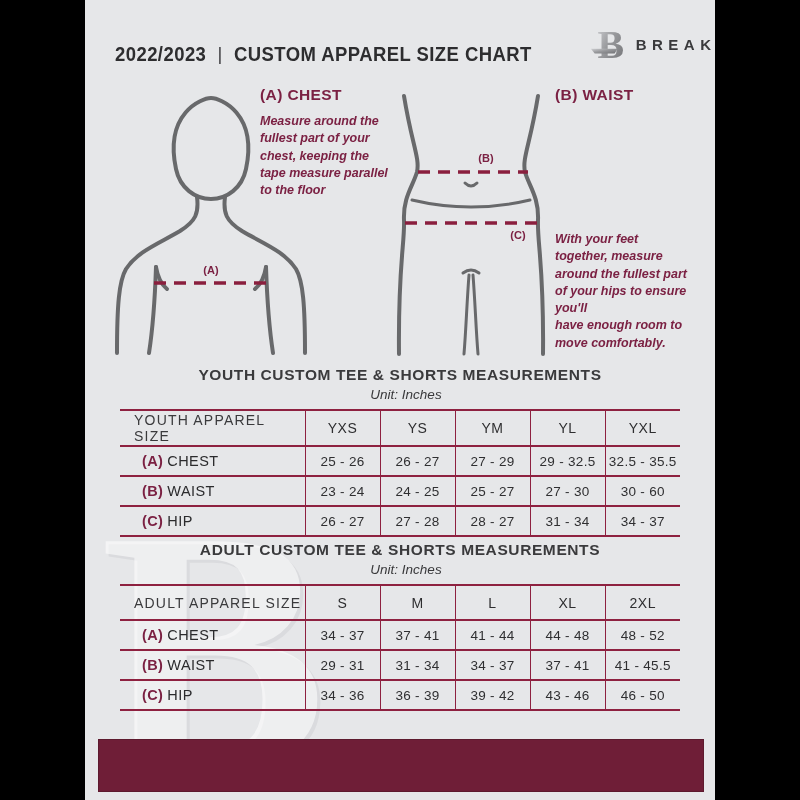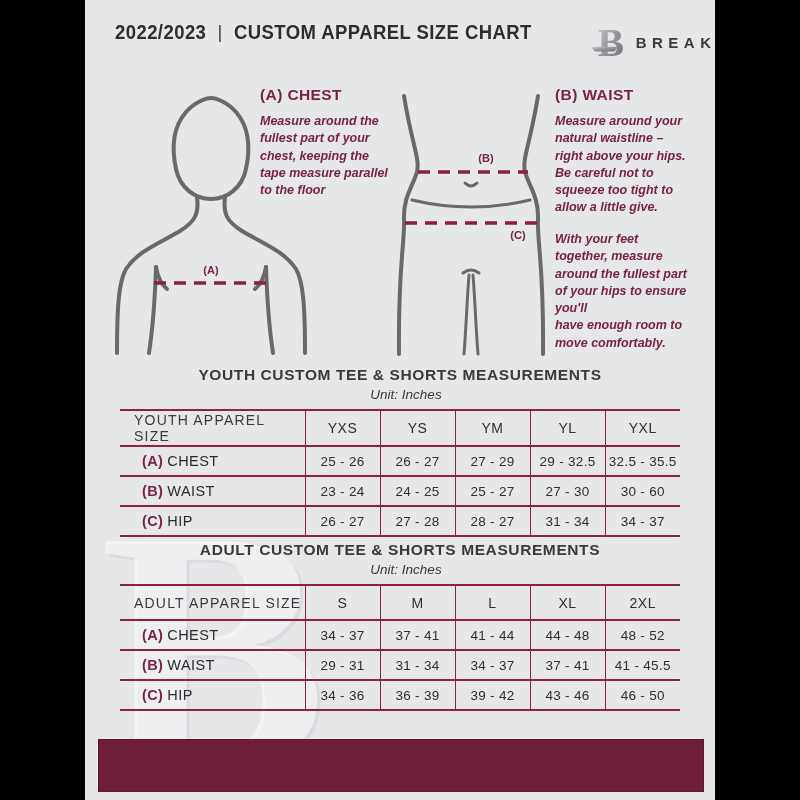--- a/index.html
+++ b/index.html
@@ -9,21 +9,21 @@
 
   
   .watermark{position:absolute;left:15px;top:480px;z-index:0;
     font-family:"Liberation Serif",serif;font-weight:bold;font-size:340px;line-height:1;
     color:rgba(255,255,255,0.55);text-shadow:3px 3px 0 rgba(120,120,125,0.10);}
 
   .layer{position:absolute;inset:0;z-index:1;}
 
   
   .header{position:absolute;left:30px;top:20px;width:572px;height:46px;
-    display:flex;align-items:flex-start;justify-content:space-between;}
+    display:flex;align-items:flex-end;justify-content:space-between;}
   .header-title{display:flex;align-items:center;white-space:nowrap;
     transform:scaleX(0.88);transform-origin:left center;
     font-size:21px;font-weight:bold;letter-spacing:0.5px;color:#2d2d2f;}
   .header-sep{padding:0 13px;font-weight:normal;color:#2d2d2f;font-size:19px;}
   .brand{display:flex;align-items:center;gap:9px;}
   .brand-name{font-size:15px;font-weight:bold;letter-spacing:5.5px;color:#3a3a3c;}
 
   
   .mg-block{position:absolute;z-index:2;}
   .mg-heading{font-size:15.5px;font-weight:800;letter-spacing:0.4px;color:#7b2143;}
@@ -121,26 +121,20 @@
       <div class="mg-block" style="left:175px;top:86px;width:152px;">
         <div class="mg-heading">(A) CHEST</div>
         <div class="mg-body">Measure around the
 fullest part of your
 chest, keeping the
 tape measure parallel
 to the floor</div>
       </div>
       <div class="mg-block" style="left:470px;top:86px;width:160px;">
         <div class="mg-heading">(B) WAIST</div>
-        <div class="mg-body">Measure around your
-natural waistline –
-right above your hips.
-Be careful not to
-squeeze too tight to
-allow a little give.</div>
       </div>
       <div class="mg-block" style="left:470px;top:222px;width:165px;">
         <div class="mg-body">With your feet
 together, measure
 around the fullest part
 of your hips to ensure
 you'll
 have enough room to
 move comfortably.</div>
       </div>

